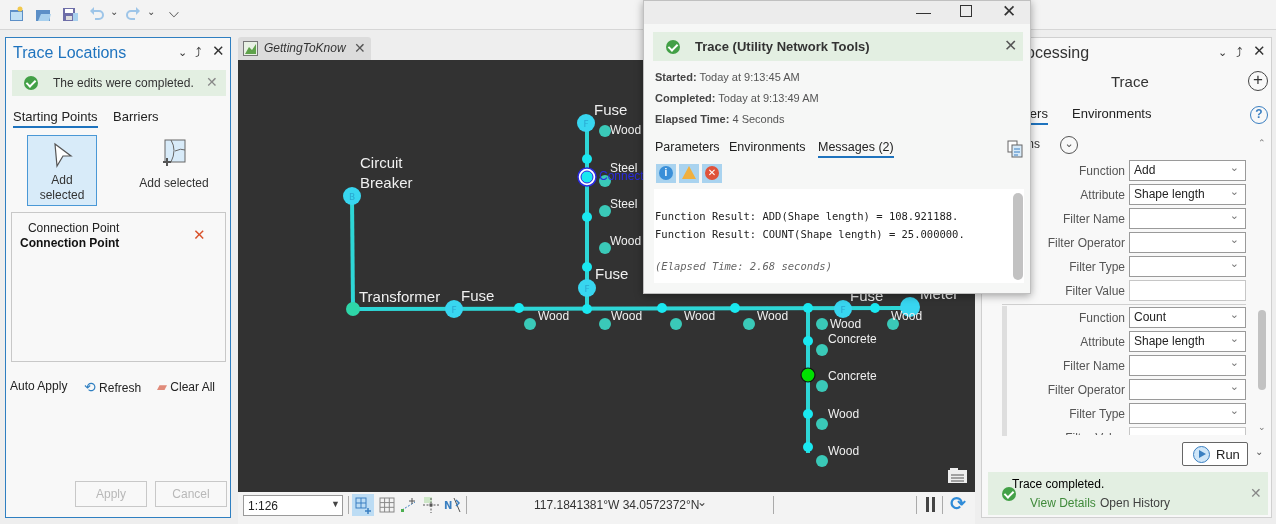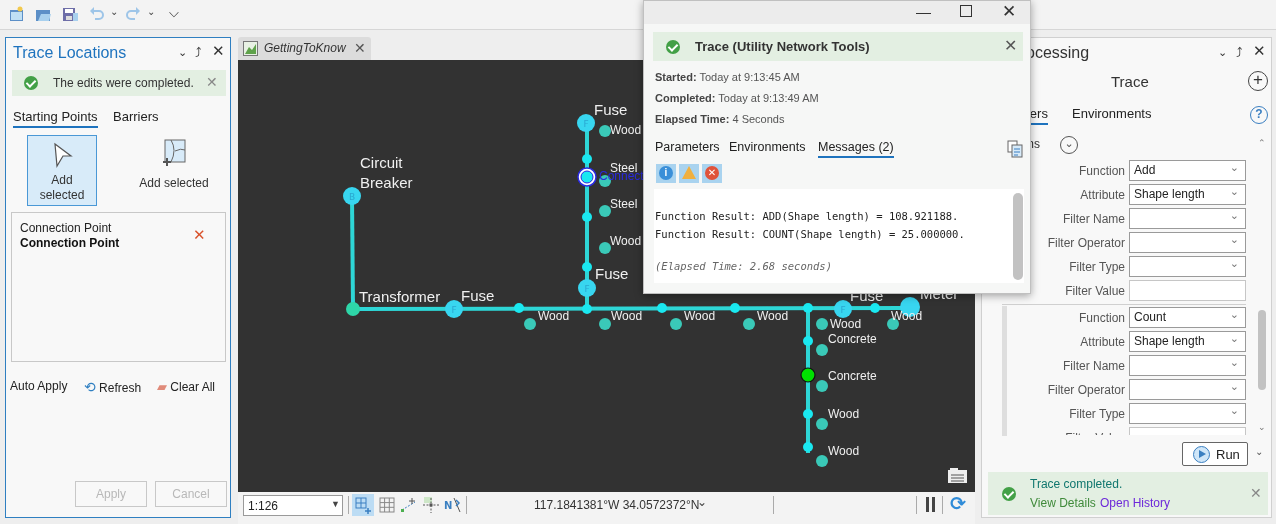--- a/index.html
+++ b/index.html
@@ -15,21 +15,21 @@
   .pane-title { position: absolute; left: 7px; top: 6px; font-size: 16px; color: #1e73be; }
   .pane-ctrl { position: absolute; top: 7px; font-size: 13px; color: #333; }
   .banner { position: absolute; background: #e3efe2; }
   .check-icon { position: absolute; width: 14px; height: 14px; border-radius: 50%; background: #43a047; }
   .check-icon::after { content: ""; position: absolute; left: 4px; top: 2px; width: 4px; height: 7px; border-right: 2px solid #fff; border-bottom: 2px solid #fff; transform: rotate(45deg); }
   .x-glyph { position: absolute; color: #888; font-size: 14px; }
   .tab { position: absolute; font-size: 13px; color: #222; }
   .tab.active::after { content: ""; position: absolute; left: 0; right: 0; bottom: -4px; height: 2px; background: #1e73be; }
 
   .tool-btn { position: absolute; text-align: center; font-size: 12px; color: #333; line-height: 15px; }
-  .list-box { position: absolute; left: 5px; top: 174px; width: 215px; height: 150px; border: 1px solid #c8c8c8; background: #f8f8f8; }
+  .list-box { position: absolute; left: 5px; top: 174px; width: 215px; height: 150px; border: 1px solid #c8c8c8; background: #f8f8f8; text-align: right; }
   .action-link { position: absolute; top: 341px; font-size: 12px; color: #222; }
   .dis-btn { position: absolute; top: 443px; width: 72px; height: 26px; border: 1px solid #c8c8c8; background: #f8f8f8; color: #b8b8b8; font-size: 12px; text-align: center; line-height: 24px; }
 
   
   #map-tab { position: absolute; left: 238px; top: 37px; width: 133px; height: 23px; background: #dcdcdc; border-radius: 3px 3px 0 0; font-size: 12px; color: #333; font-style: italic; }
   #map { position: absolute; left: 238px; top: 60px; width: 737px; height: 432px; background: #323232; overflow: hidden; }
   .lbl { position: absolute; color: #f0f0f0; white-space: nowrap; }
   .lbl.big { font-size: 15px; }
   .lbl.sm { font-size: 12px; }
   #status-bar { position: absolute; left: 238px; top: 492px; width: 737px; height: 32px; background: #f3f3f3; }
@@ -354,23 +354,23 @@
   <div class="abs" style="left:200px;top:404px;width:66px;height:24px;border:1px solid #666;background:#fff;border-radius:2px">
     <span class="abs" style="left:10px;top:3px;width:17px;height:17px;border-radius:50%;background:#cfe6f8;border:1.2px solid #3a7fc1">
       <span class="abs" style="left:5px;top:3px;width:0;height:0;border-left:7px solid #3a7fc1;border-top:4.5px solid transparent;border-bottom:4.5px solid transparent"></span>
     </span>
     <span class="abs" style="left:33px;top:4px;font-size:13px;color:#222">Run</span>
     <span class="abs" style="left:72px;top:3px;font-size:10px;color:#555">⌄</span>
   </div>
 
   <div class="banner" style="left:6px;top:434px;width:280px;height:43px">
     <span class="check-icon" style="left:14px;top:15px"></span>
-    <span class="abs" style="left:42px;top:5px;font-size:12px;color:#0f766e">Trace completed.</span>
+    <span class="abs" style="left:24px;top:5px;font-size:12px;color:#000000">Trace completed.</span>
     <span class="abs" style="left:42px;top:24px;font-size:12px;color:#3f8a3a">View Details</span>
-    <span class="abs" style="left:112px;top:24px;font-size:12px;color:#6d28d9">Open History</span>
+    <span class="abs" style="left:112px;top:24px;font-size:12px;color:#404040">Open History</span>
     <span class="x-glyph" style="left:262px;top:13px">✕</span>
   </div>
 </div>
 
 <div id="details">
   <div class="abs" style="left:0;top:0;width:386px;height:23px;background:#ececec"></div>
   <span class="win-ctrl" style="left:272px">—</span>
   <span class="abs" style="left:316px;top:4px;width:12px;height:12px;border:1.3px solid #333"></span>
   <span class="win-ctrl" style="left:358px;top:0;font-size:17px">✕</span>
 

